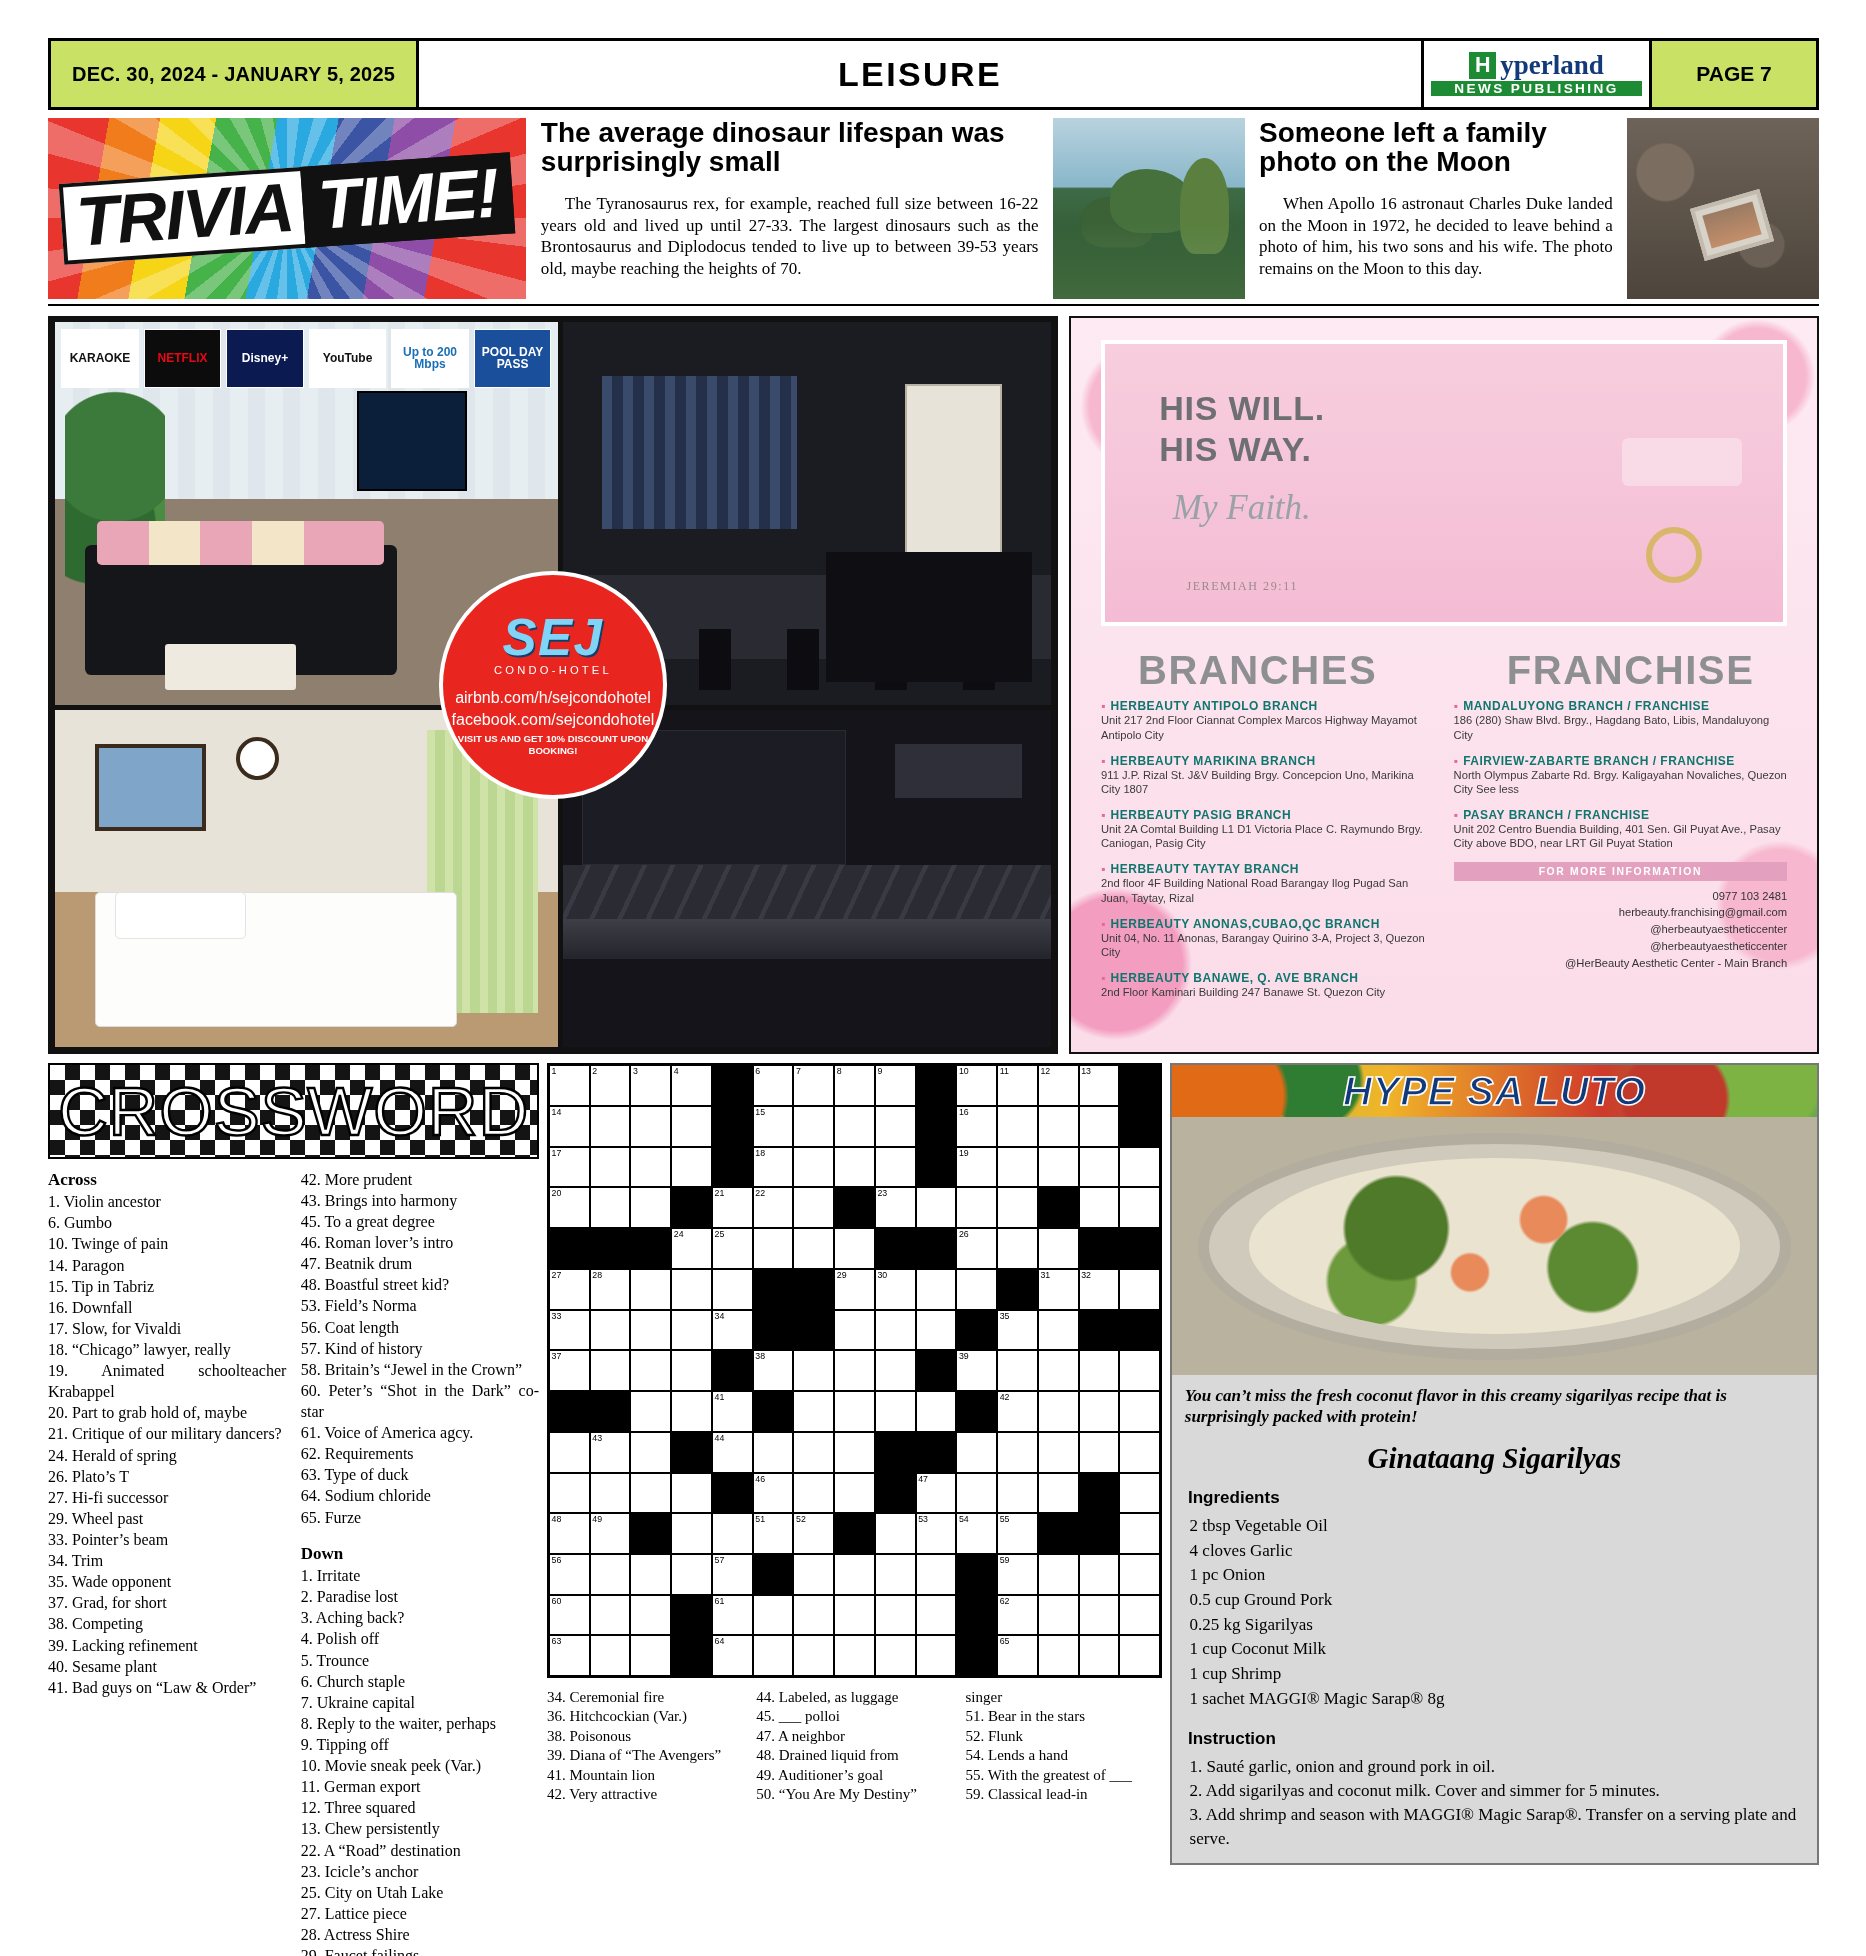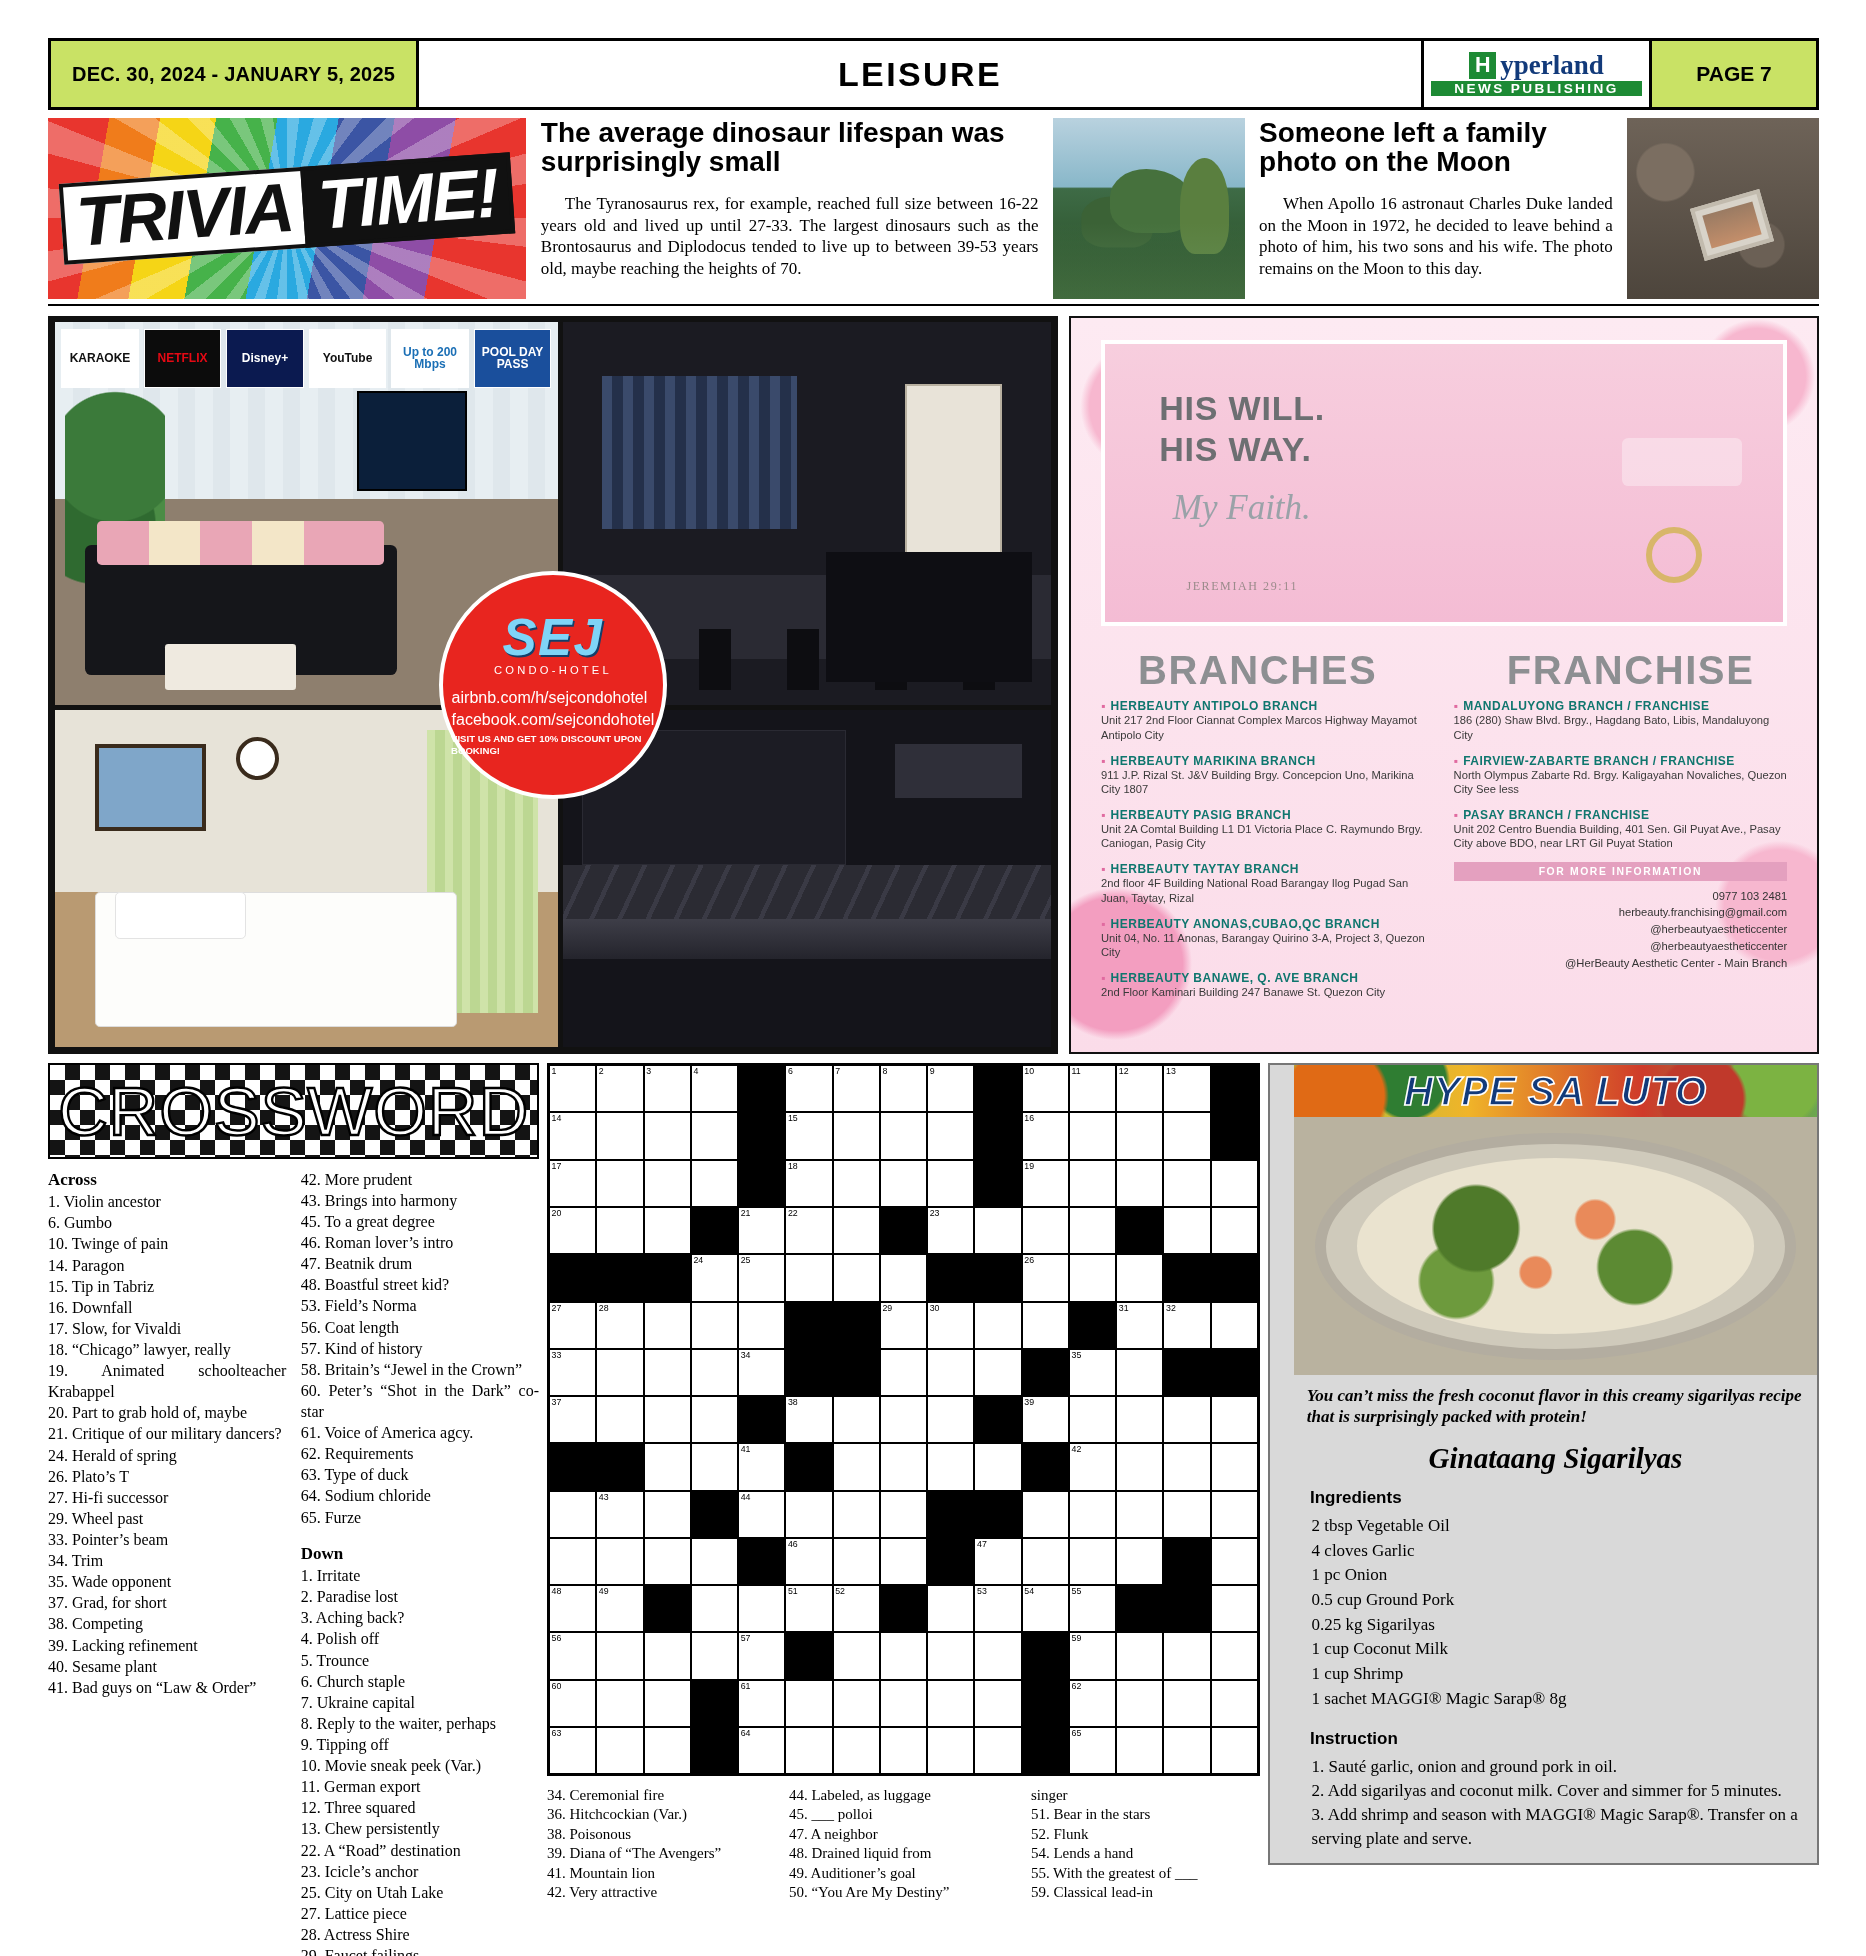--- a/index.html
+++ b/index.html
@@ -192,21 +192,21 @@
     background:linear-gradient(#3e3e48,#24242c); }
   .kitchen .marble { position:absolute; left:0; right:0; top:46%; height:24%;
     background:repeating-linear-gradient(115deg,#2b2b33 0 21px,#3a3a45 21px 25.5px); }
   .kitchen .hood { position:absolute; right:6%; top:10%; width:26%; height:16%; background:#2f2f39; }
 
   .sej-badge {
     position:absolute; left:50%; top:50%; transform:translate(-50%,-50%);
     width:228px; height:228px; border-radius:50%;
     background:#e8251f; color:#fff; border:4px solid #fff;
     display:flex; flex-direction:column; align-items:center; justify-content:center;
-    padding:8px;
+    text-align:center; padding:8px;
   }
   .sej-title { font-family:"Liberation Sans", sans-serif; font-weight:bold; font-style:italic;
     font-size:51px; color:#7fd4f7; text-shadow:1.6px 1.6px 0 #13406b; letter-spacing:1.6px; line-height:1; }
   .sej-sub { font-family:"Liberation Sans", sans-serif; font-size:11.2px; letter-spacing:3.2px; margin-top:1.6px;}
   .sej-links { font-family:"Liberation Sans", sans-serif; font-size:16px; margin-top:11.2px; line-height:1.35; }
   .sej-promo { font-family:"Liberation Sans", sans-serif; font-weight:bold; font-size:9.6px; margin-top:2px; line-height:1.3;}
 
   .ad-right { flex:1; border:2.4px solid #111; background:#fde9f0; position:relative; overflow:hidden; }
   .hb-bg { position:absolute; inset:0;
      background:
@@ -267,21 +267,21 @@
   .cw-grid {
     display:grid; grid-template-columns: repeat(15, 1fr); gap:0;
     border:2.4px solid #000; width:100%;
   }
   .cw-cell { position:relative; border:0.8px solid #000; background:#fff; aspect-ratio:1/1; }
   .cw-cell.blk { background:#000; }
   .cw-num { position:absolute; left:1.6px; top:0px; font-family:"Liberation Sans", sans-serif; font-size:8.8px; }
   .cw-bottom-clues { display:flex; gap:12.8px; margin-top:9.6px; font-size:15px; line-height:1.3; }
   .cw-bottom-clues > div { flex:1; }
 
-  .recipe-col { width:551px; background:#d9d9d9; border:2.4px solid #777; display:flex; flex-direction:column;padding-left:24px; }
+  .recipe-col { width:649px; background:#d9d9d9; border:2.4px solid #777; display:flex; flex-direction:column; }
   .hype-banner { height:69px; position:relative; overflow:hidden;
     background:linear-gradient(90deg,#a3c23f,#f0b429,#cf3a2a,#6aa84f); }
   .hype-veg { position:absolute; inset:0; background:
     radial-gradient(circle at 8% 60%, #e06a15 0 10%, rgba(0,0,0,0) 11%),
     radial-gradient(circle at 22% 30%, #2f7d32 0 9%, rgba(0,0,0,0) 10%),
     radial-gradient(circle at 78% 65%, #c0392b 0 10%, rgba(0,0,0,0) 11%),
     radial-gradient(circle at 92% 32%, #7cb342 0 9%, rgba(0,0,0,0) 10%); }
   .hype-text { position:absolute; inset:0; display:flex; align-items:center; justify-content:center;
     font-family:"Liberation Sans", sans-serif; font-weight:bold; font-style:italic; font-size:40px;
     color:#123a7a; -webkit-text-stroke:1.6px #fff; letter-spacing:0.8px; }

